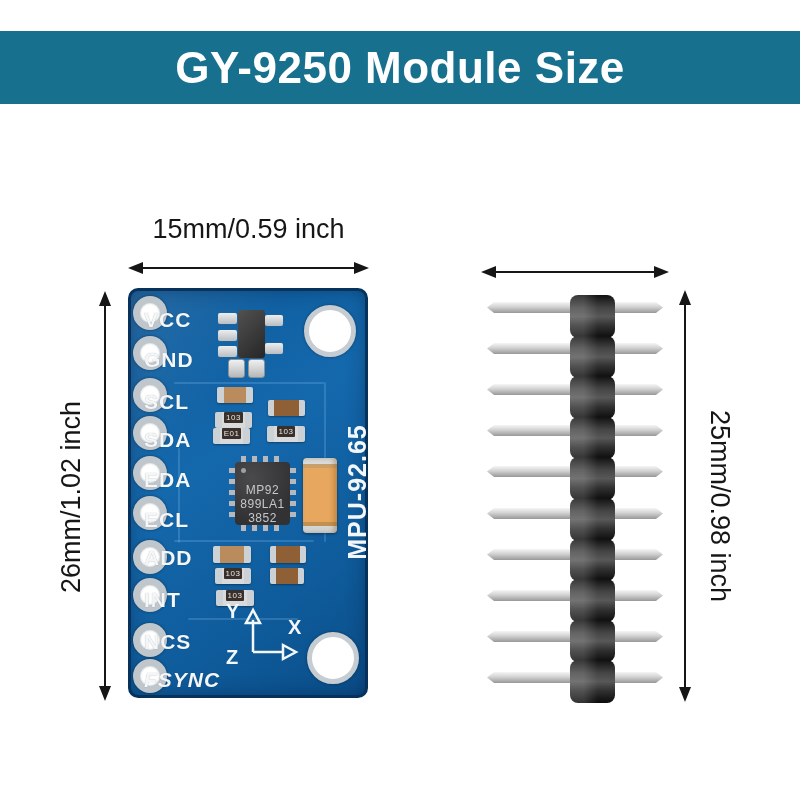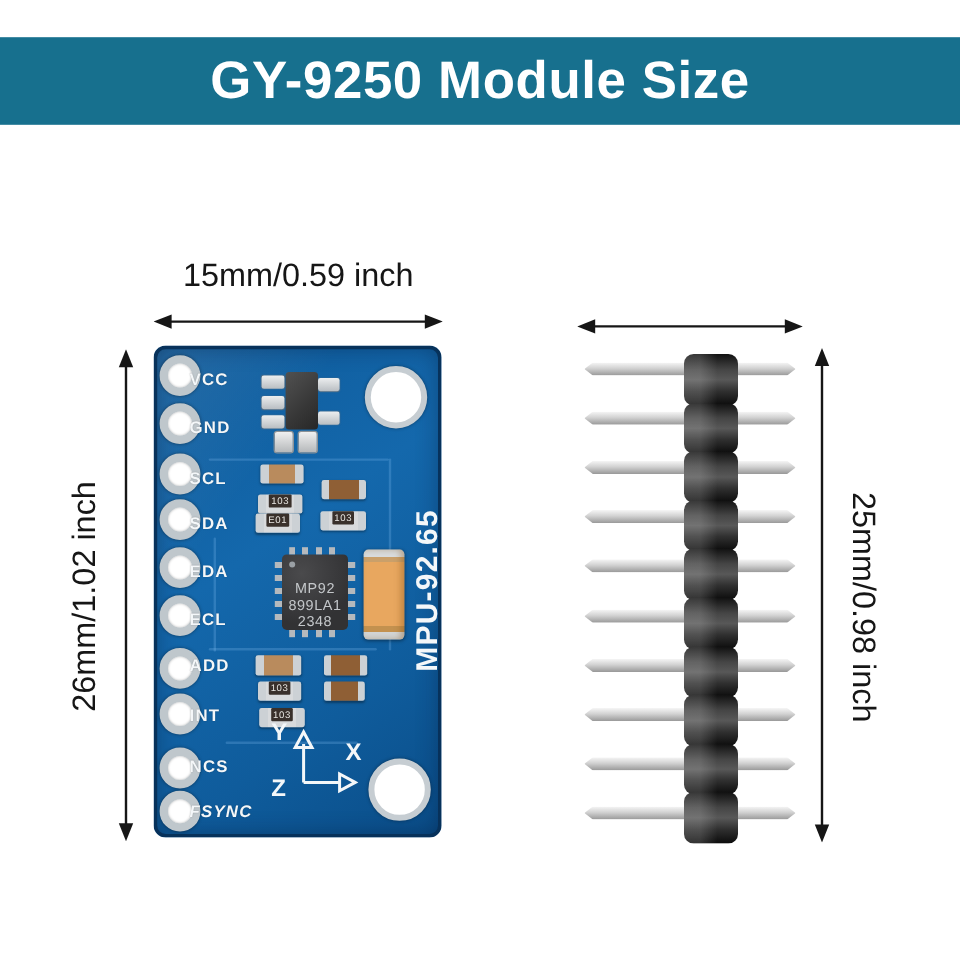--- a/index.html
+++ b/index.html
@@ -34,21 +34,21 @@
     position:absolute; left:5px; width:34px; height:34px; border-radius:50%;
     background:#ffffff; border:7px solid #bfc7cc; box-sizing:border-box;
     box-shadow:0 0 3px rgba(0,0,0,.45), inset 0 0 2px rgba(0,0,0,.3);
   }
   .mount {
     position:absolute; width:52px; height:52px; border-radius:50%;
     background:#ffffff; border:5px solid #c6cdd2; box-sizing:border-box;
     box-shadow:0 0 3px rgba(0,0,0,.4);
   }
   .pinlabel {
-    position:absolute; left:30px; color:#f4f7f9; font-weight:700; font-size:14px;
+    position:absolute; left:16px; color:#f4f7f9; font-weight:700; font-size:21px;
     letter-spacing:1px; text-shadow:0 0 1px rgba(0,0,0,.35); white-space:nowrap;
   }
   .pad { position:absolute; border-radius:2px;
     background:linear-gradient(180deg,#eceeef,#b9bec2); box-shadow:0 0 1px #6b7176; }
   .reg-body { position:absolute; left:110px; top:22px; width:27px; height:48px;
     background:linear-gradient(135deg,#515151,#262626); border-radius:3px; }
   .tcap { position:absolute; width:17px; height:19px; border-radius:3px;
     background:linear-gradient(180deg,#f0f0f0,#b5b8ba); border:1px solid #8d9296; box-sizing:border-box; }
   .chipres {
     position:absolute; height:16px; border-radius:2px;
@@ -198,21 +198,21 @@
     </div>
 
     <div class="qfn">
       <div class="dot"></div>
       <div class="qpins-h" style="top:-6px;"></div>
       <div class="qpins-h" style="bottom:-6px;"></div>
       <div class="qpins-v" style="left:-6px;"></div>
       <div class="qpins-v" style="right:-6px;"></div>
       <span>MP92</span>
       <span>899LA1</span>
-      <span>2348</span>
+      <span>3852</span>
     </div>
 
     <div class="ocap"></div>
 
     <div class="chipres tancap" style="left:85px;  top:258px; width:38px; height:17px;"></div>
     <div class="chipres browncap" style="left:142px; top:258px; width:36px; height:17px;"></div>
     <div class="chipres" style="left:87px;  top:280px; width:36px;">
       <span class="mark">103</span>
     </div>
     <div class="chipres browncap" style="left:142px; top:280px; width:34px;"></div>

